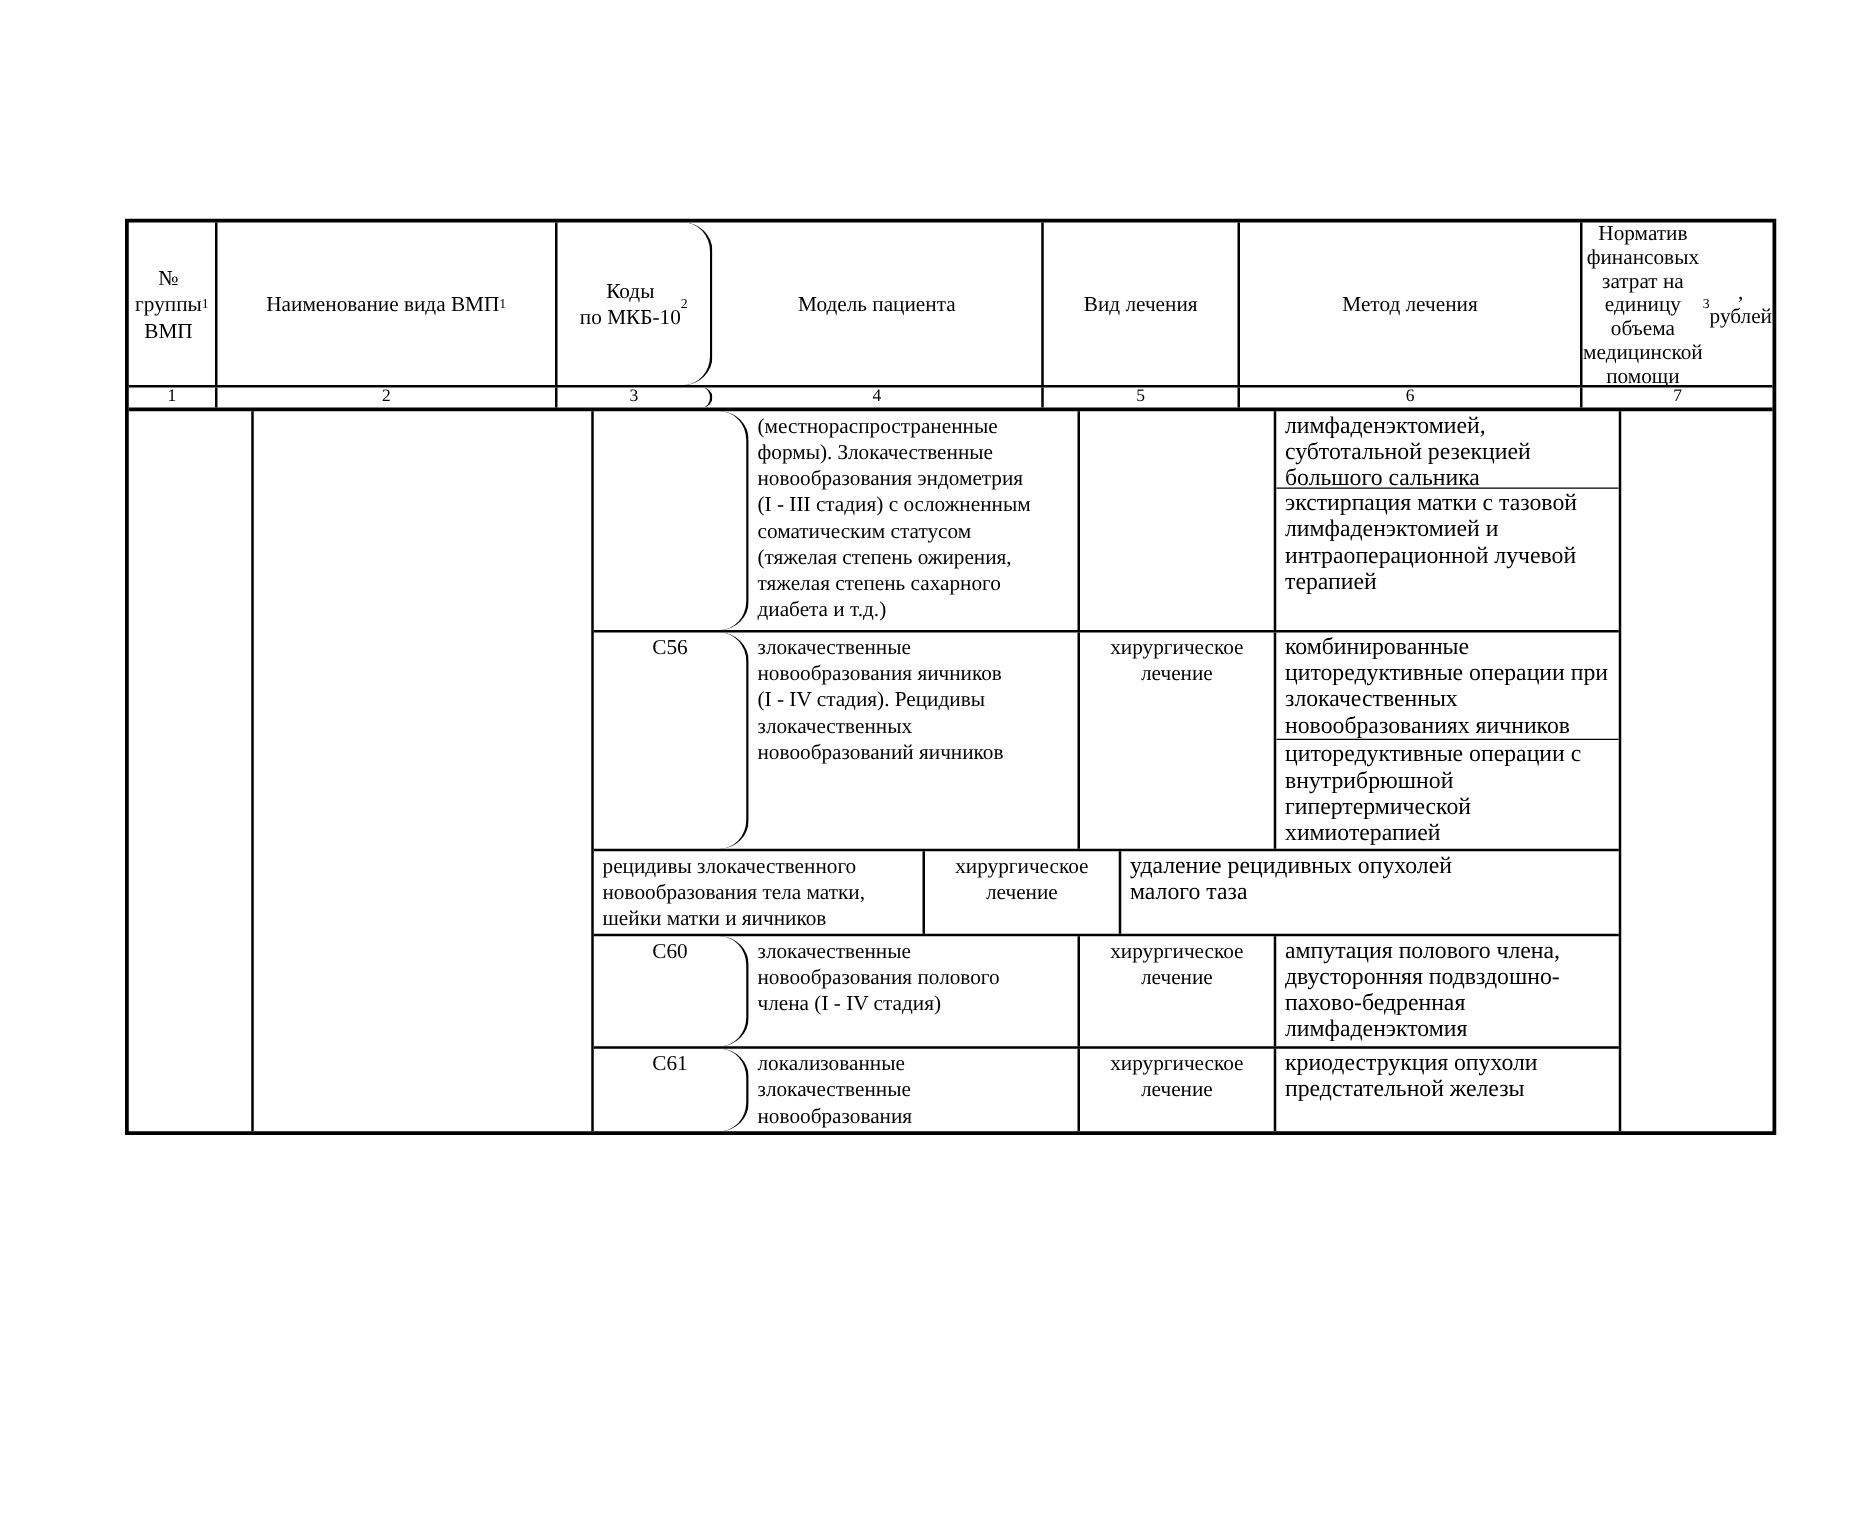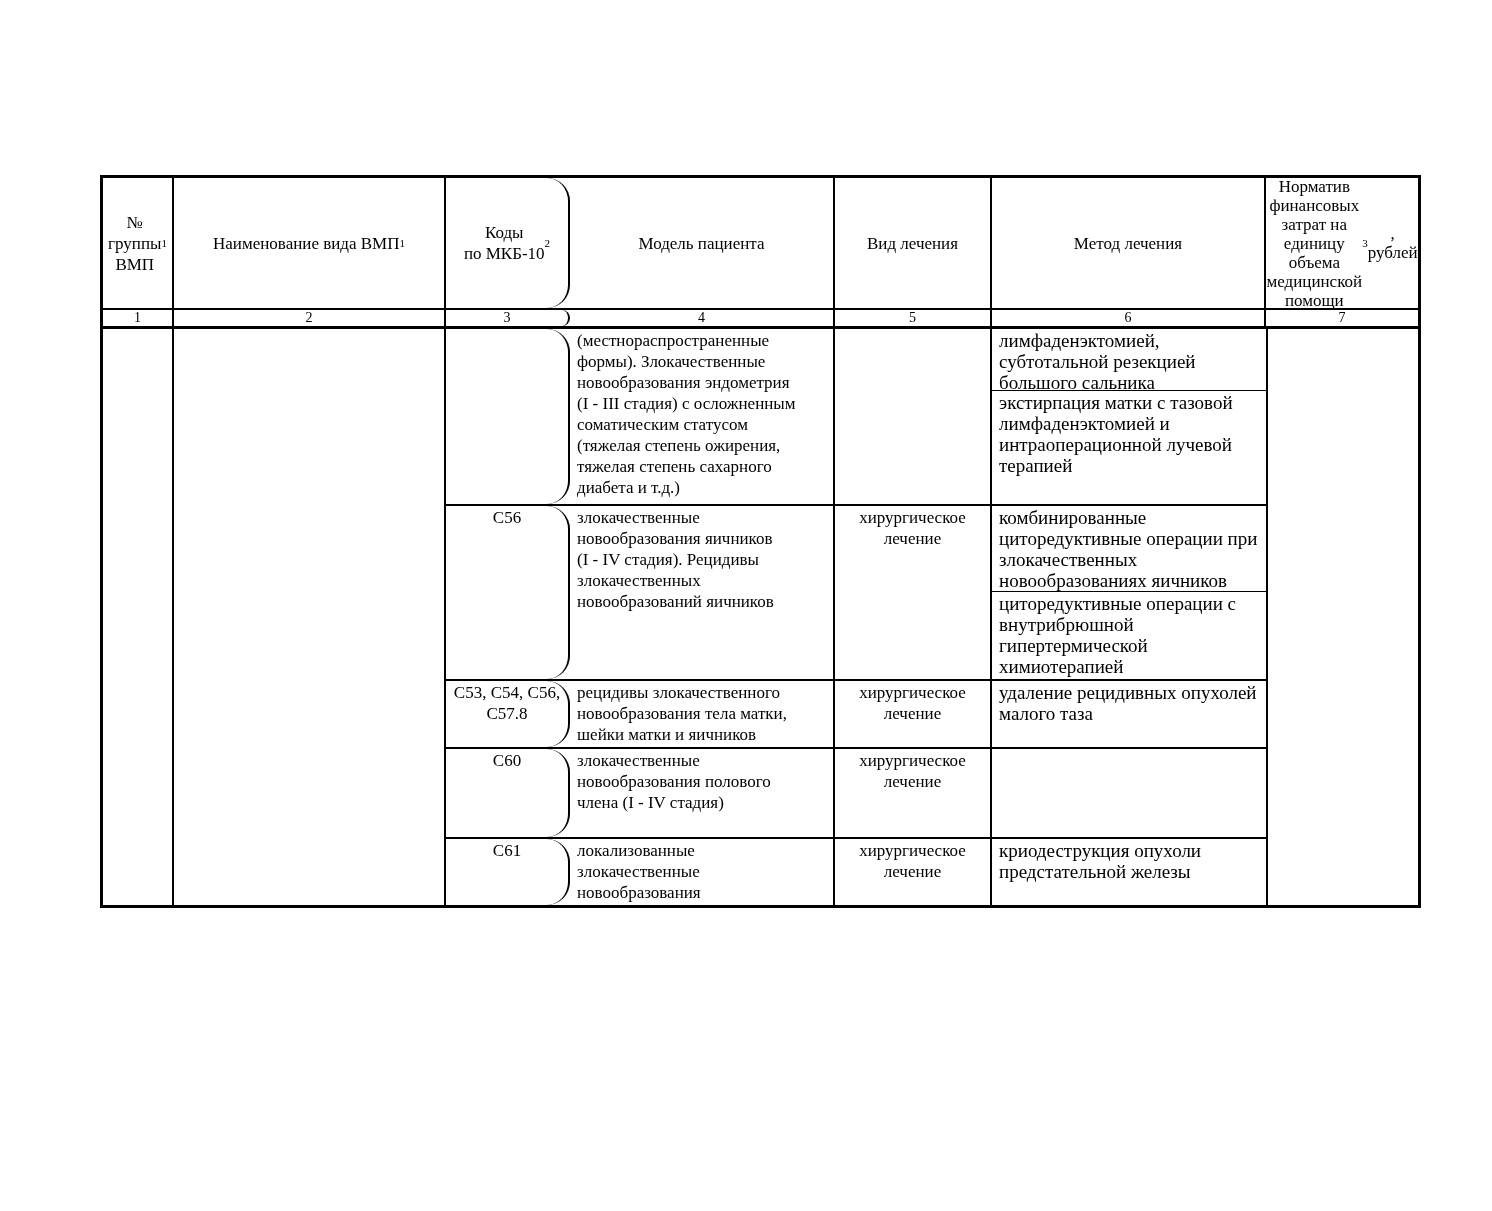--- a/index.html
+++ b/index.html
@@ -29,21 +29,21 @@
   .hcell sup { font-size:11px; line-height:0; }
   .hc7 { line-height:19px; }
   
   .num-row { display:flex; height:19px; border-bottom:3px solid #000; }
   .ncell {
     text-align:center; font-size:14px; line-height:15px;
     border-right:2px solid #000; overflow:hidden;
   }
   .ncell:last-child { border-right:none; }
   
-  .body { display:flex; height:576px; }
+  .body { display:flex; height:576px;margin-left:29px; }
   .bcol { border-right:2px solid #000; }
   .bcol.last { border-right:none; border-left:2px solid #000; }
   .rows { display:flex; flex-direction:column; }
   .brow { display:flex; border-bottom:2px solid #000; }
   .brow.last { border-bottom:none; }
   .bcell {
     font-size:17px; line-height:21px; white-space:pre-line;
     overflow:hidden; border-right:2px solid #000;
   }
   .code   { text-align:center; padding-top:1px; }
@@ -137,40 +137,44 @@
 злокачественных
 новообразованиях яичников</div>
             <div class="mcell fill">циторедуктивные операции с
 внутрибрюшной
 гипертермической
 химиотерапией</div>
           </div>
         </div>
 
         <div class="brow" style="height:68px;">
-          <div class="bcell code w3">C53, C54, C56,
-C57.8</div>
           <div class="bcell model w4">рецидивы злокачественного
 новообразования тела матки,
 шейки матки и яичников</div>
           <div class="bcell ttype w5">хирургическое
 лечение</div>
           <div class="bcell methods w6">
             <div class="mcell fill">удаление рецидивных опухолей
 малого таза</div>
           </div>
         </div>
 
         <div class="brow" style="height:90px;">
           <div class="bcell code w3">C60</div>
           <div class="bcell model w4">злокачественные
 новообразования полового
 члена (I - IV стадия)</div>
           <div class="bcell ttype w5">хирургическое
 лечение</div>
+          <div class="bcell methods w6">
+            <div class="mcell fill">ампутация полового члена,
+двусторонняя подвздошно-
+пахово-бедренная
+лимфаденэктомия</div>
+          </div>
         </div>
 
         <div class="brow last" style="height:66px;">
           <div class="bcell code w3">C61</div>
           <div class="bcell model w4">локализованные
 злокачественные
 новообразования</div>
           <div class="bcell ttype w5">хирургическое
 лечение</div>
           <div class="bcell methods w6">

